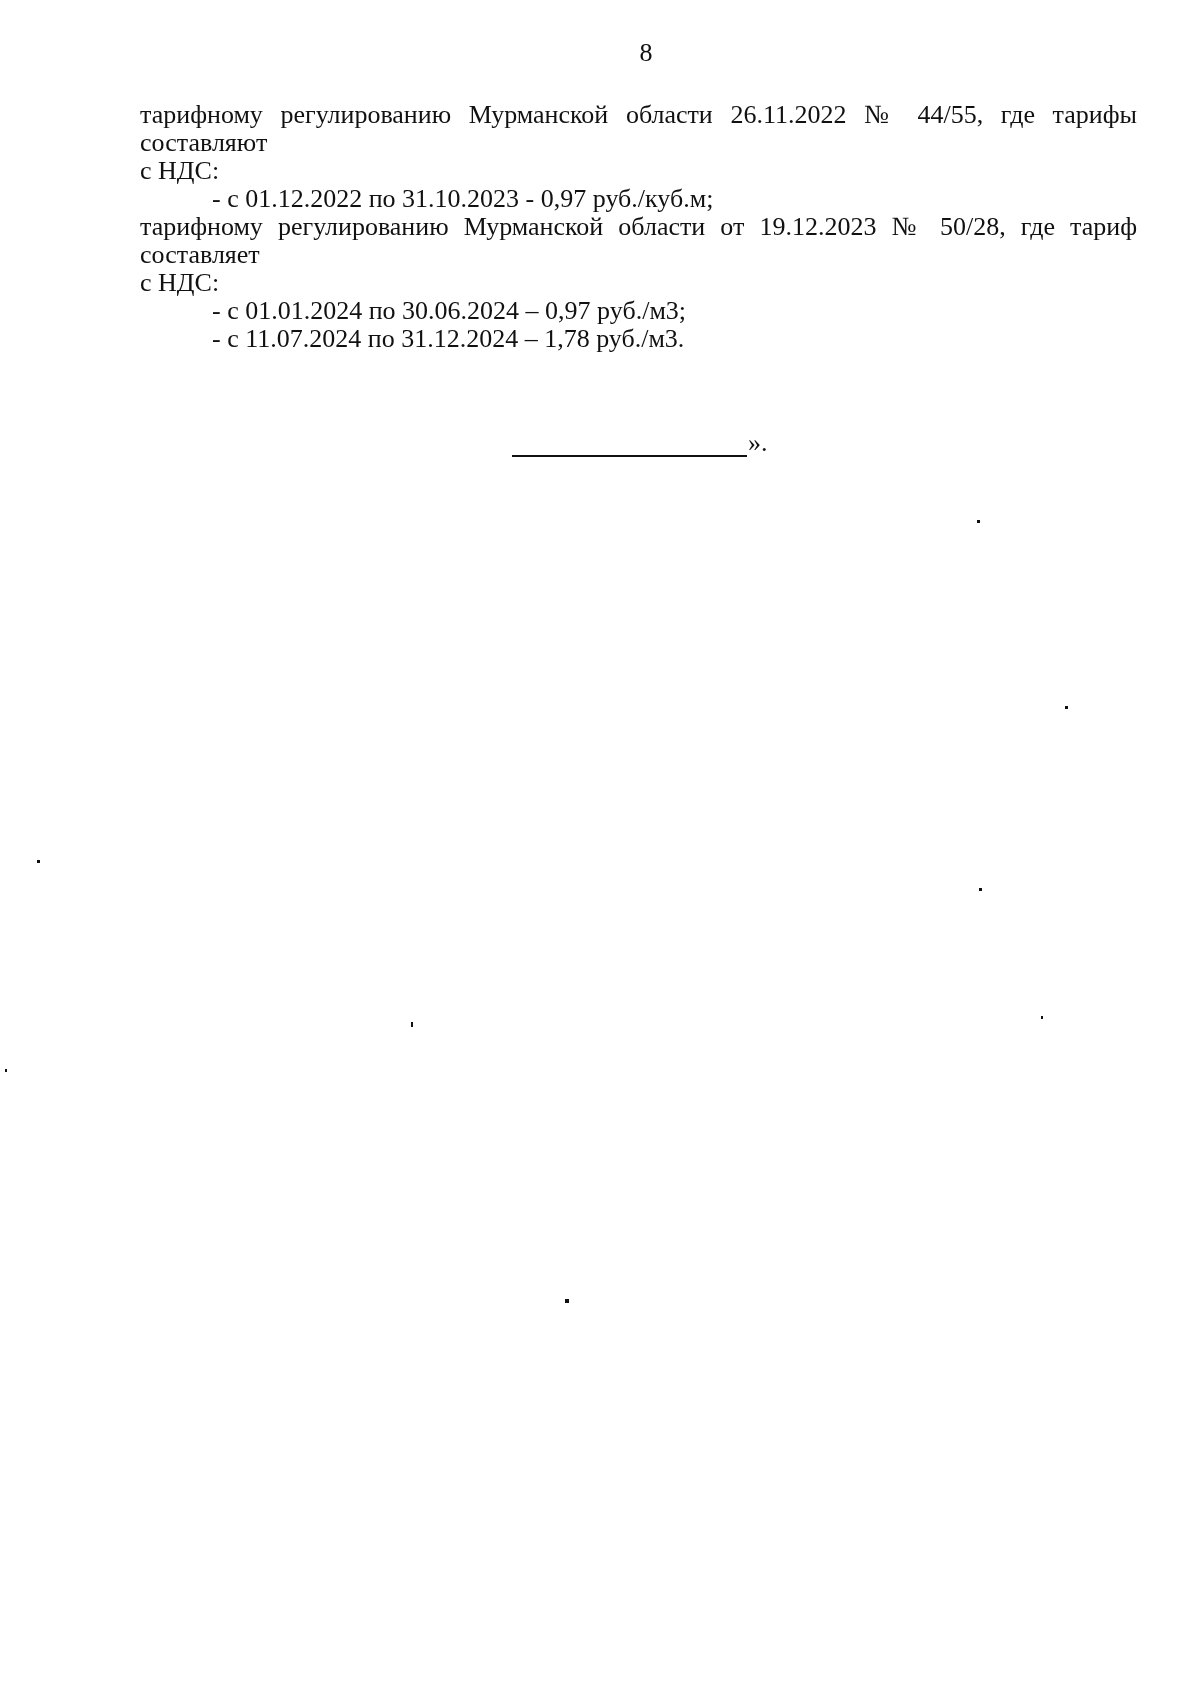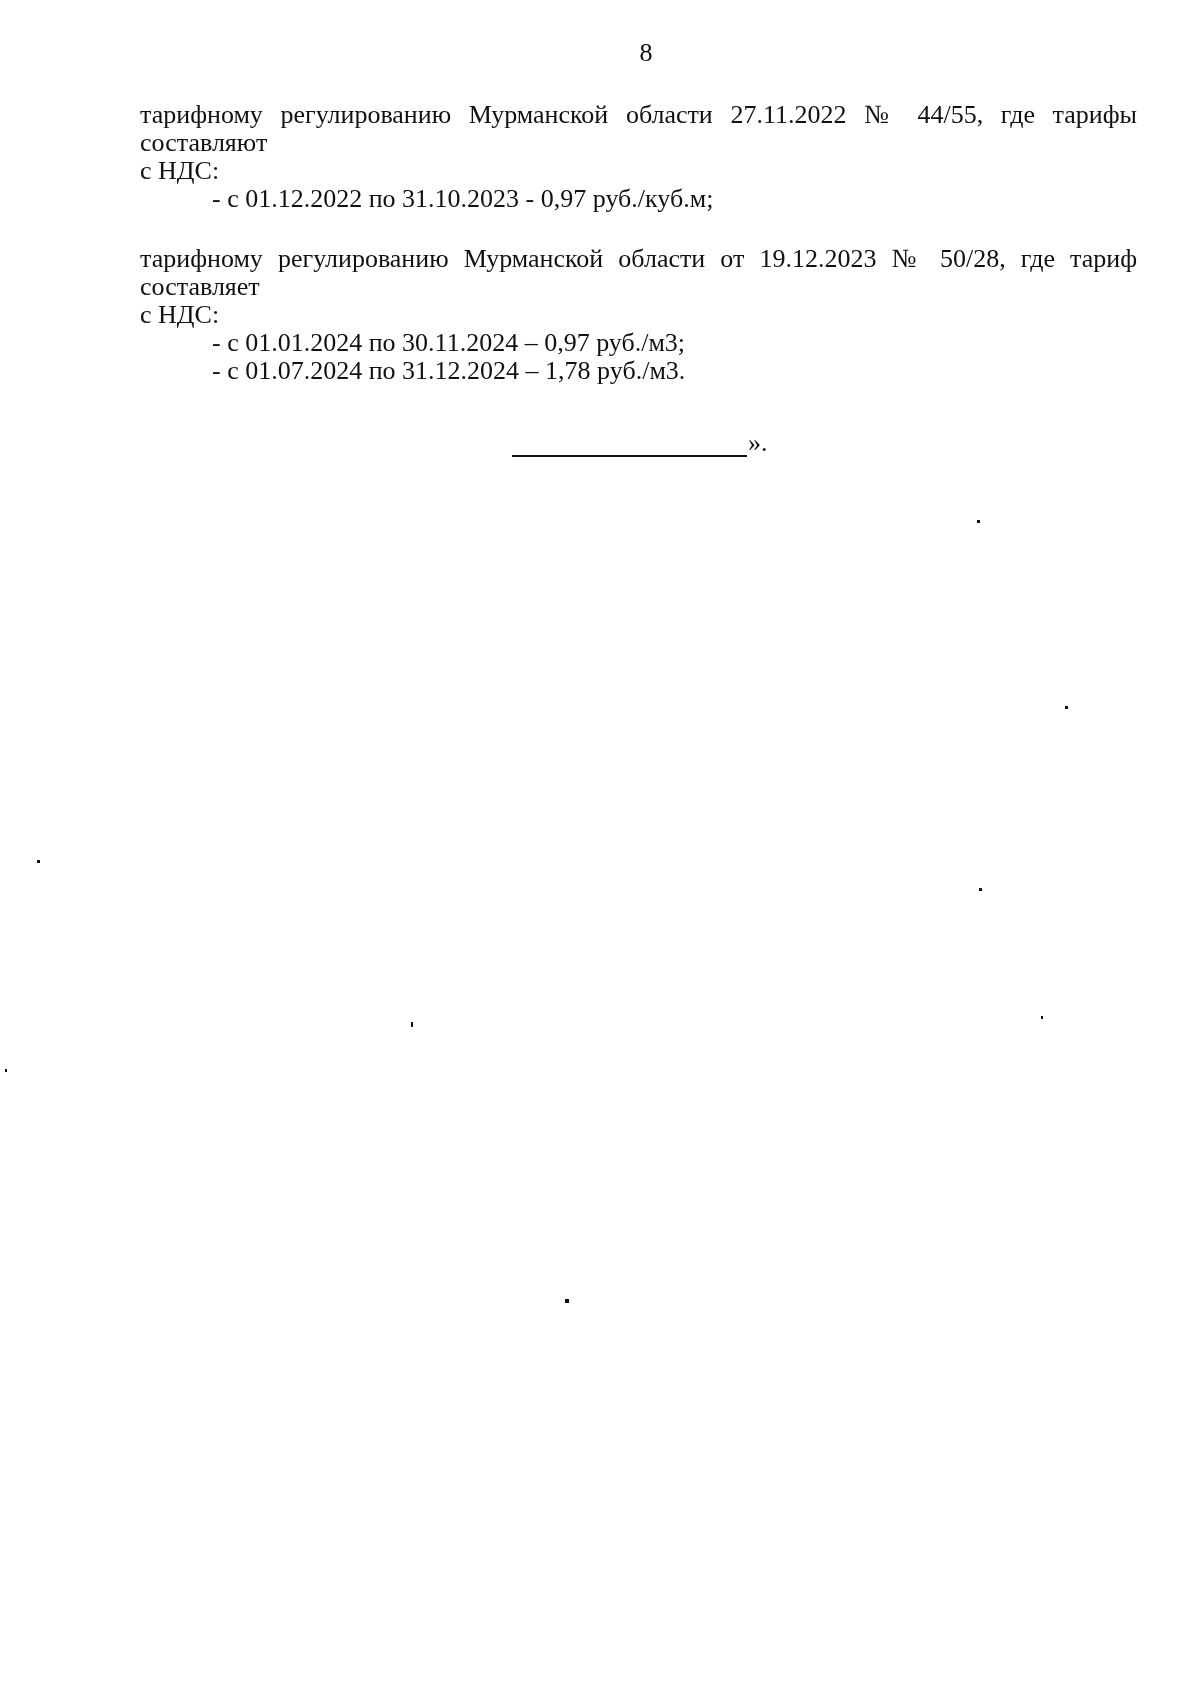--- a/index.html
+++ b/index.html
@@ -33,27 +33,27 @@
   .speck{position:absolute;background:#111;}
 </style>
 </head>
 <body>
 
 <div class="page">
 
   <div class="page-number">8</div>
 
   <div class="text-block" id="text-block">
-      <div class="line j" style="padding-left: 0px;">тарифному регулированию Мурманской области 27.11.2022 № 44/55, где тарифы составляют</div>
+      <div class="line j" style="padding-left: 0px;">тарифному регулированию Мурманской области 26.11.2022 № 44/55, где тарифы составляют</div>
       <div class="line" style="padding-left: 0px;">с НДС:</div>
       <div class="line" style="padding-left: 72px;">- с 01.12.2022 по 31.10.2023 - 0,97 руб./куб.м;</div>
-      <div class="line j" style="padding-left: 0px; margin-top: 32px;">тарифному регулированию Мурманской области от 19.12.2023 № 50/28, где тариф составляет</div>
+      <div class="line j" style="padding-left: 0px;">тарифному регулированию Мурманской области от 19.12.2023 № 50/28, где тариф составляет</div>
       <div class="line" style="padding-left: 0px;">с НДС:</div>
-      <div class="line" style="padding-left: 72px;">- с 01.01.2024 по 30.11.2024 – 0,97 руб./м3;</div>
-      <div class="line" style="padding-left: 72px;">- с 01.07.2024 по 31.12.2024 – 1,78 руб./м3.</div>
+      <div class="line" style="padding-left: 72px;">- с 01.01.2024 по 30.06.2024 – 0,97 руб./м3;</div>
+      <div class="line" style="padding-left: 72px;">- с 11.07.2024 по 31.12.2024 – 1,78 руб./м3.</div>
     </div>
 
   <div class="sig-underline"></div>
 
   <div class="closing-mark">».</div>
 
   <div id="specks">
       <div class="speck" style="left: 977px; top: 520px; width: 3px; height: 3px;"></div>
       <div class="speck" style="left: 1065px; top: 706px; width: 3px; height: 3px;"></div>
       <div class="speck" style="left: 37px; top: 860px; width: 3px; height: 3px;"></div>

